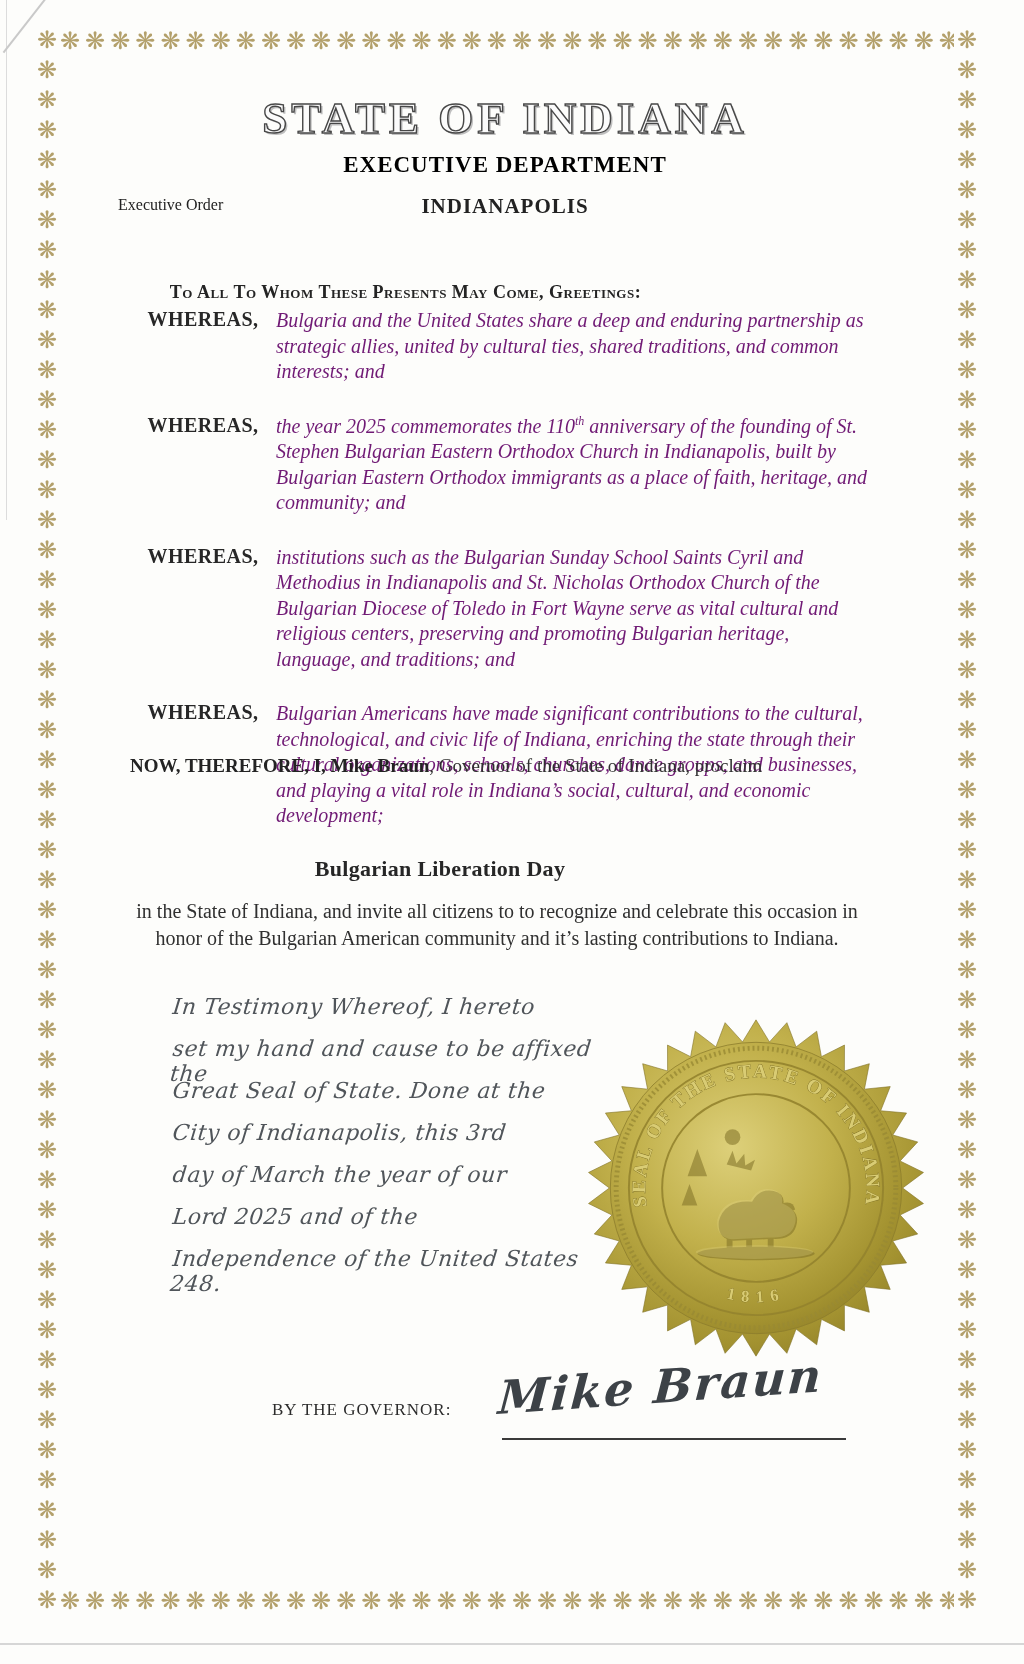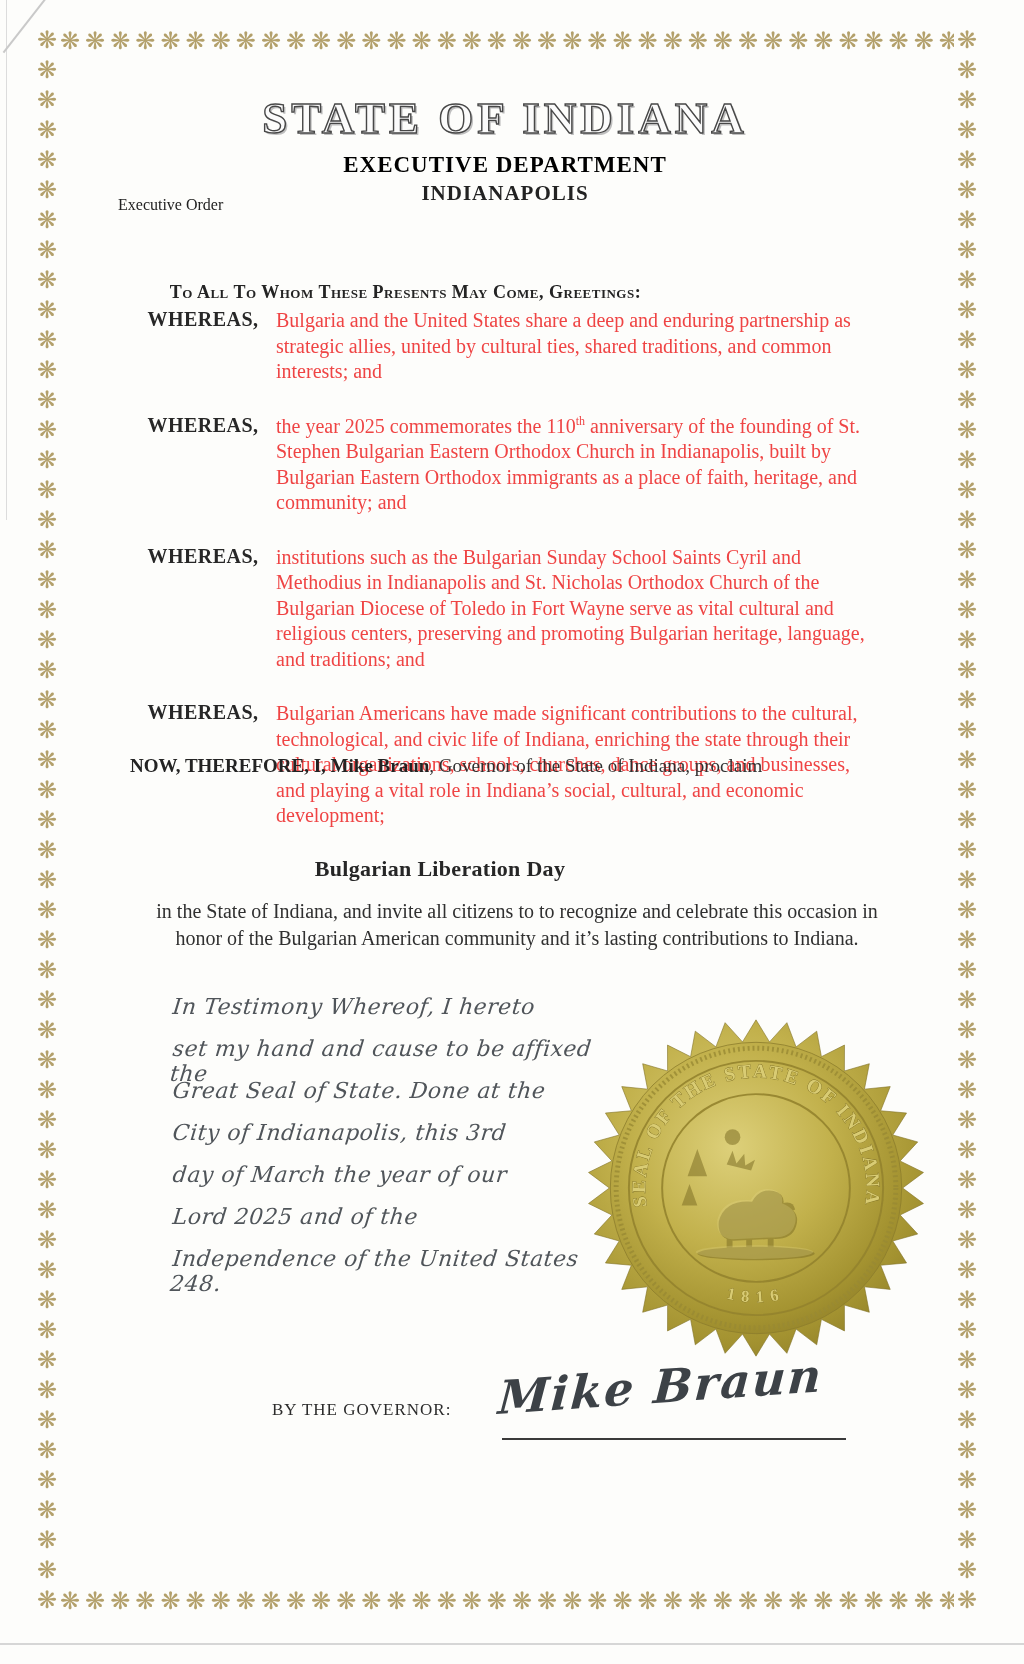--- a/index.html
+++ b/index.html
@@ -21,46 +21,46 @@
   .scan-line-bottom { position:absolute; left:0; top:1643px; width:1024px; height:2px; background:#d6d6d6; }
   .scan-edge-left { position:absolute; left:6px; top:0; width:1px; height:520px; background:#dcdcdc; }
   .scan-diag { position:absolute; left:-10px; top:24px; width:70px; height:2px; background:#c9c9c9; transform:rotate(-52deg); }
 
   
   .header { position:absolute; left:60px; top:92px; width:890px; text-align:center; }
   .state-title { font-size:45px; font-weight:bold; letter-spacing:4px; color:#fbfbfb;
                  -webkit-text-stroke:1.4px #474747;
                  text-shadow:2px 2px 0 #bfbfbf; }
   .dept { font-size:23px; font-weight:bold; letter-spacing:1px; margin-top:8px; color:#000000; }
-  .city { font-size:21px; font-weight:bold; letter-spacing:1px; margin-top:3px; color:#222; }
+  .city { font-size:21px; font-weight:bold; letter-spacing:1px; margin-top:16px; color:#222; }
 
   .proc-row { position:absolute; left:118px; top:196px; width:780px; display:flex; align-items:center; }
   .exec-order { font-size:16px; font-weight:normal; color:#222; white-space:nowrap; }
   .proc-title { font-size:64px; letter-spacing:3px; margin-left:14px; color:#fcfcfc; font-weight:normal;
                 -webkit-text-stroke:1.6px #555;
                 text-shadow:2.5px 2.5px 0 #c4c4c4; }
 
   .greeting { position:absolute; left:0; top:282px; width:811px; text-align:center;
               font-variant:small-caps; font-weight:bold; font-size:18px; letter-spacing:0.5px; color:#242424; }
 
   
   .whereas-list { position:absolute; left:130px; top:308px; width:740px; }
   .clause { display:flex; margin-bottom:29px; }
   .clause-label { flex:0 0 146px; font-weight:bold; font-size:20px; letter-spacing:0.5px; color:#272727;text-align:center; }
-  .clause-text { flex:1; font-size:20px; line-height:25.5px; color:#ef4444; }
+  .clause-text { flex:1; font-size:20px; line-height:25.5px; color:#701a75;font-style:italic; }
   sup.ord { font-size:12px; vertical-align:super; line-height:0; }
 
   .therefore { position:absolute; left:130px; top:753px; width:770px; font-size:19px; line-height:26px; color:#303030; }
   .therefore b { color:#232323; }
   .therefore-line2 { margin-left:88px; }
 
   .day-title { position:absolute; left:0; top:856px; width:880px; text-align:center;
                font-weight:bold; font-size:22px; color:#262626; letter-spacing:0.3px; }
 
-  .closing { position:absolute; left:155px; top:898px; width:724px; text-align:center;
+  .closing { position:absolute; left:135px; top:898px; width:724px; text-align:center;
              font-size:20px; line-height:26.5px; color:#303030; }
 
   
   .testimony { position:absolute; left:172px; top:994px; width:430px; }
   .testimony div { font-family:"DejaVu Serif", serif; font-style:italic; font-size:22px;
                    color:#50555a; height:42px; letter-spacing:0.5px; transform:skewX(-6deg); }
 
   
   .seal { position:absolute; left:580px; top:1012px; width:352px; height:352px; }
 

